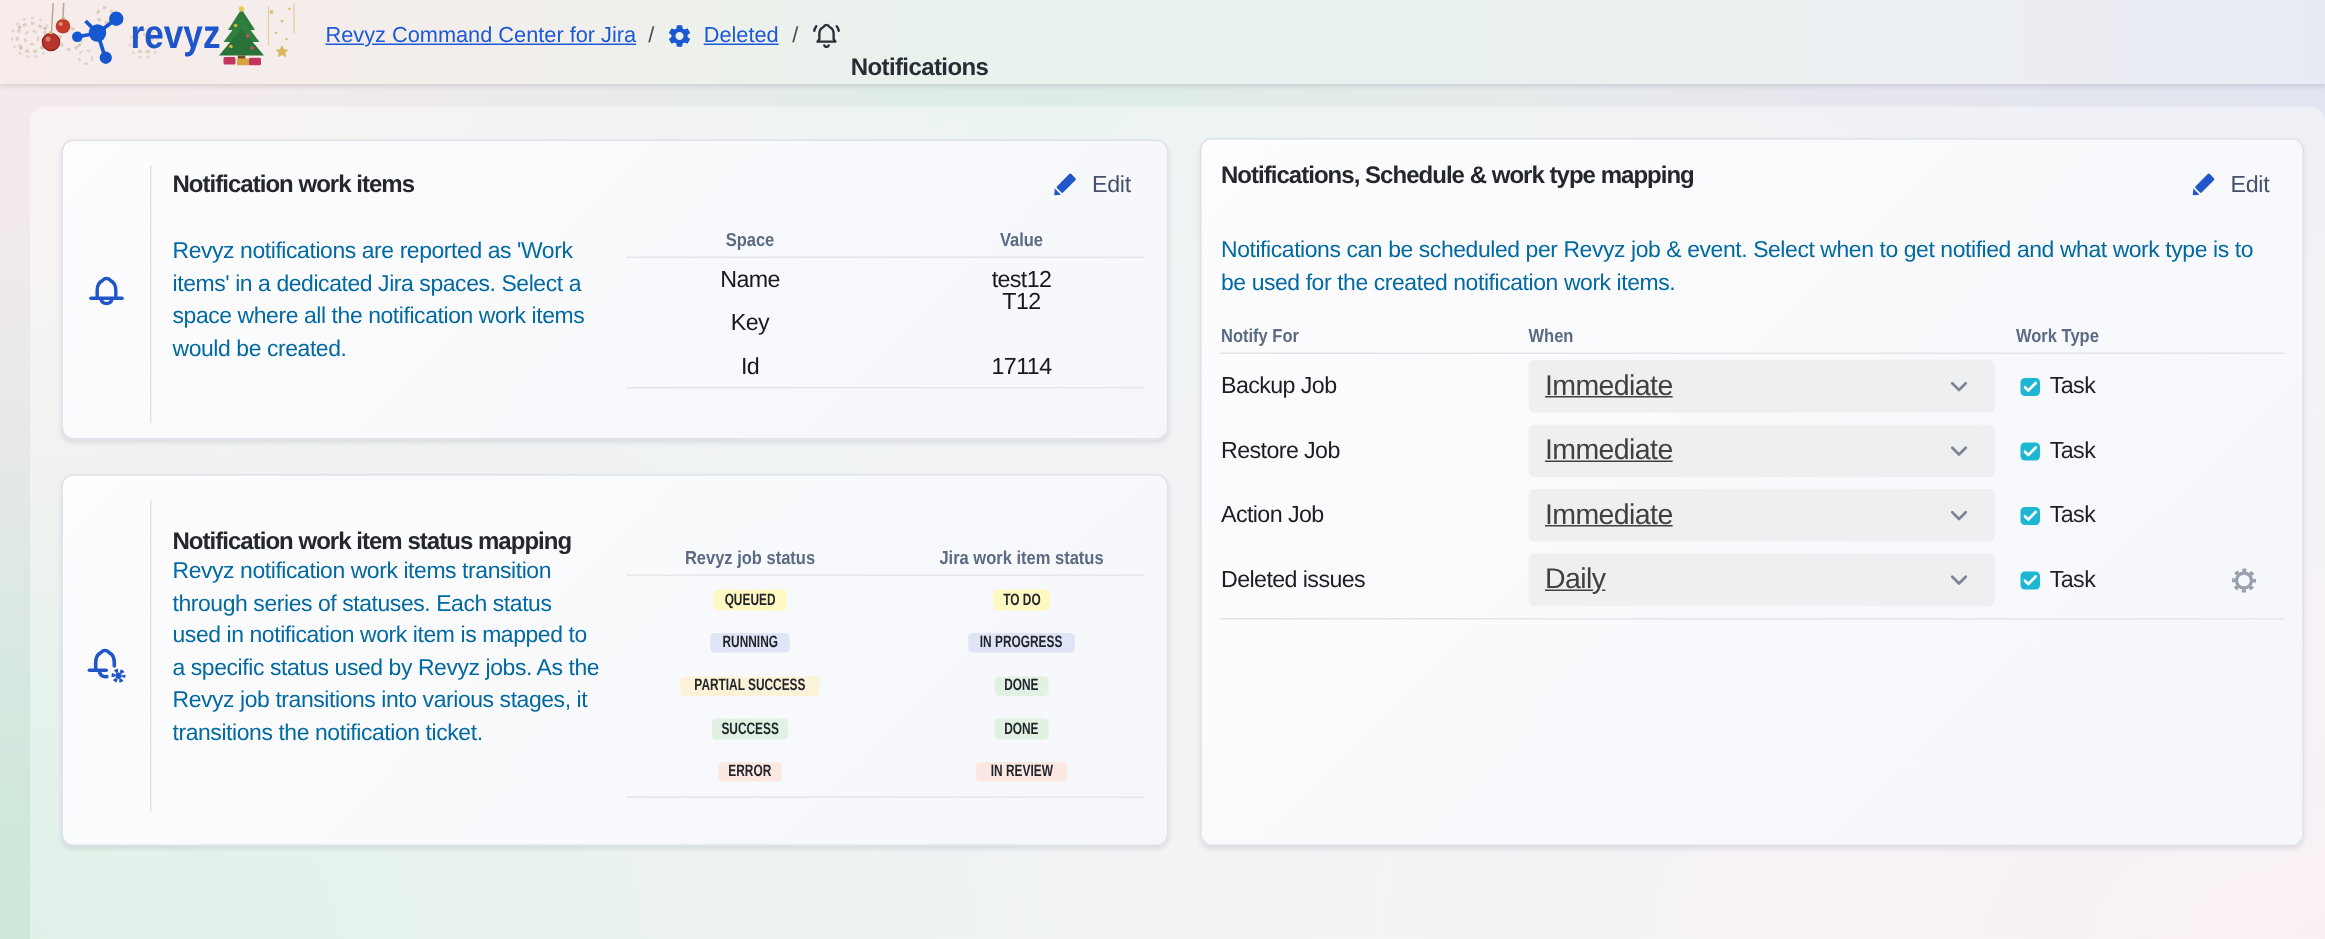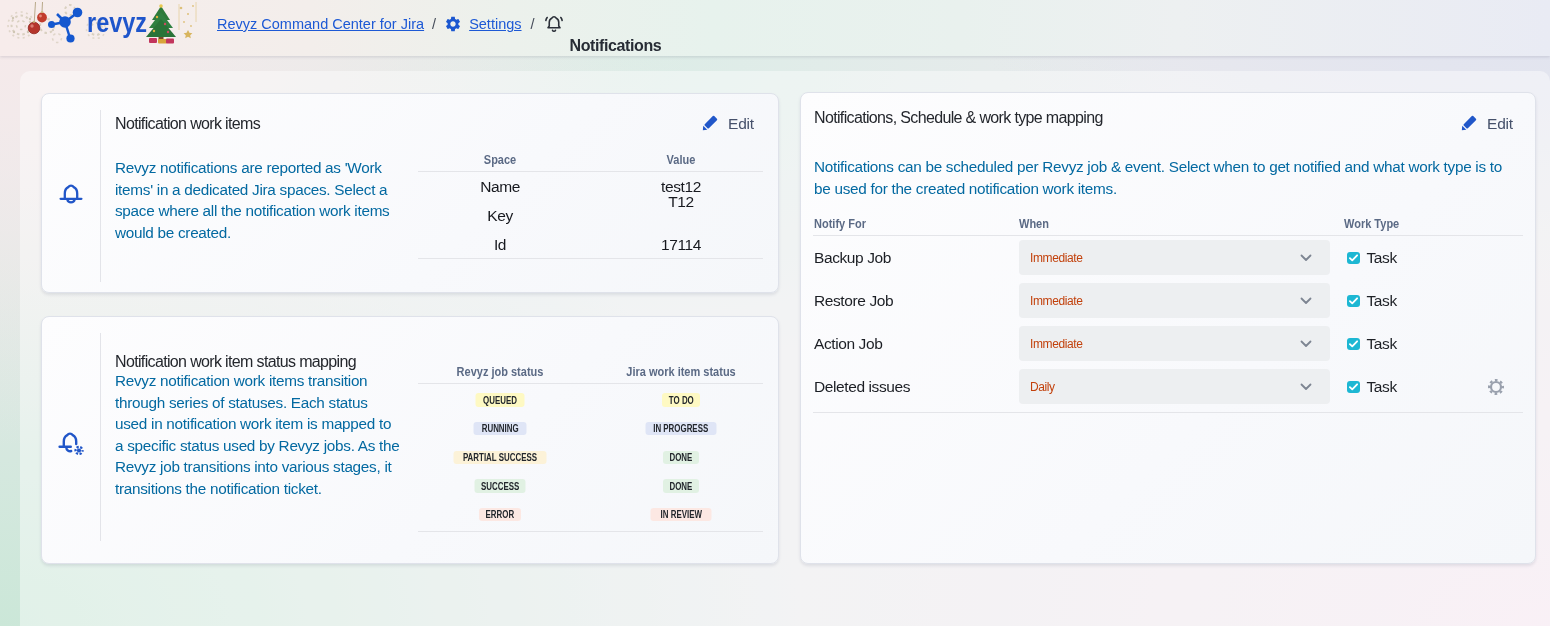--- a/index.html
+++ b/index.html
@@ -33,21 +33,21 @@
     position:absolute;
     background:linear-gradient(135deg, #fdfdfe 0%, #f8f9fc 60%, #f5f7fa 100%);
     border:1px solid #dfe2ea;
     border-radius:8px;
     box-shadow:0 2px 3px rgba(90,100,130,0.14);
   }
   #card1 { left:41px; top:93px;  width:738px; height:200px; }
   #card2 { left:41px; top:316px; width:738px; height:248px; }
   #card3 { left:800px; top:92px; width:736px; height:472px; }
   .vline { position:absolute; width:1px; background:#e3e4e9; }
-  .title { position:absolute; font-size:16px; letter-spacing:-0.65px; font-weight:normal; color:#24272d; white-space:nowrap; }
+  .title { position:absolute; font-size:16px; letter-spacing:-0.65px; font-weight:bold; color:#24272d; white-space:nowrap; }
   .para  { position:absolute; font-size:15.3px; letter-spacing:-0.28px; line-height:21.6px; color:#0369a1; }
   .editbtn { position:absolute; display:flex; align-items:center; gap:9px; font-size:15.5px; letter-spacing:-0.2px; color:#46516b; }
   .thead { position:absolute; font-size:12.5px; font-weight:bold; color:#5b6a85; white-space:nowrap; transform-origin:left center; transform:scaleX(0.88); }
   .thead.ctr { transform:translateX(-50%) scaleX(0.88); transform-origin:center; }
   .cell  { position:absolute; font-size:15.5px; letter-spacing:-0.4px; color:#17191f; white-space:nowrap; }
   .hline { position:absolute; height:1px; background:#e4e5e9; }
   .ctr { transform:translateX(-50%); }
   .badge {
     position:absolute; transform:translateX(-50%);
     height:13.5px; border-radius:3px;
@@ -59,22 +59,23 @@
   }
   .b-gray { background:#fef9c3; }
   .b-blue { background:#dfe5f6; }
   .b-yell { background:#fcf2d8; }
   .b-green{ background:#e1f1e3; }
   .b-red  { background:#fce8e3; }
   .selbox {
     position:absolute; left:1019px; width:311px; height:35px;
     background:#edeff1; border-radius:4px;
     display:flex; align-items:center;
-    font-size:12px; letter-spacing:-0.4px; color:#c2410c;
+    font-size:19px; letter-spacing:-0.4px; color:#404040;
     padding-left:11px;
+    text-decoration:underline;
   }
   .selbox svg { position:absolute; right:18px; top:14px; }
   .rowlabel { position:absolute; left:814px; font-size:15.5px; letter-spacing:-0.4px; color:#1b1e24; }
   .taskwrap { position:absolute; left:1347px; display:flex; align-items:center; gap:7px; }
   .cbx {
     width:12.5px; height:12.5px; background:#1db7d3; border-radius:3px;
     display:flex; align-items:center; justify-content:center;
   }
   .tasktxt { font-size:15.5px; letter-spacing:-0.4px; color:#1d2026; }
   a.bl { color:#1d59d5; text-decoration:underline; }
@@ -162,21 +163,21 @@
     </svg>
   </div>
   <div class="abs" style="left:217px; top:0; height:48px; display:flex; align-items:center; font-size:14.5px; color:#454c59;">
     <a class="bl" href="#">Revyz Command Center for Jira</a>
     <span style="margin:0 8px;">/</span>
     <span id="gearblue" style="display:inline-flex; margin-right:7px;">
         <svg width="18" height="18" viewBox="0 0 24 24" fill="#1b57d0">
           <path d="M19.14 12.94c.04-.3.06-.61.06-.94 0-.32-.02-.64-.07-.94l2.03-1.58c.18-.14.23-.41.12-.61l-1.92-3.32c-.12-.22-.37-.29-.59-.22l-2.39.96c-.5-.38-1.03-.7-1.62-.94l-.36-2.54c-.04-.24-.24-.41-.48-.41h-3.84c-.24 0-.43.17-.47.41l-.36 2.54c-.59.24-1.13.57-1.62.94l-2.39-.96c-.22-.08-.47 0-.59.22L2.74 8.87c-.12.21-.08.47.12.61l2.03 1.58c-.05.3-.09.63-.09.94s.02.64.07.94l-2.03 1.58c-.18.14-.23.41-.12.61l1.92 3.32c.12.22.37.29.59.22l2.39-.96c.5.38 1.03.7 1.62.94l.36 2.54c.05.24.24.41.48.41h3.84c.24 0 .44-.17.47-.41l.36-2.54c.59-.24 1.13-.56 1.62-.94l2.39.96c.22.08.47 0 .59-.22l1.92-3.32c.12-.22.07-.47-.12-.61l-2.01-1.58zM12 15.6c-1.98 0-3.6-1.62-3.6-3.6s1.62-3.6 3.6-3.6 3.6 1.62 3.6 3.6-1.62 3.6-3.6 3.6z"></path>
         </svg>
       </span>
-    <a class="bl" href="#">Settings</a>
+    <a class="bl" href="#">Deleted</a>
     <span style="margin:0 9px;">/</span>
     <span id="bellring" style="display:inline-flex; margin-right:6px;">
         <svg width="20" height="20" viewBox="0 0 24 24" fill="none" stroke="#2a2f38" stroke-width="1.9" stroke-linecap="round" stroke-linejoin="round">
           <path d="M6.3 14.5 V10 a5.7 5.7 0 0 1 3.3-5.2 a2.6 2.6 0 0 1 4.8 0 A5.7 5.7 0 0 1 17.7 10 v4.5 l1.5 2 H4.8 Z"></path>
           <path d="M10.2 19.5 a1.9 1.9 0 0 0 3.6 0"></path>
           <path d="M20.2 4.2 a8.5 8.5 0 0 1 1.6 3.6"></path>
           <path d="M3.8 4.2 a8.5 8.5 0 0 0-1.6 3.6"></path>
         </svg>
       </span>
     <span style="font-weight:bold; font-size:16px; letter-spacing:-0.4px; color:#272c35;margin-top:44px;">Notifications</span>

